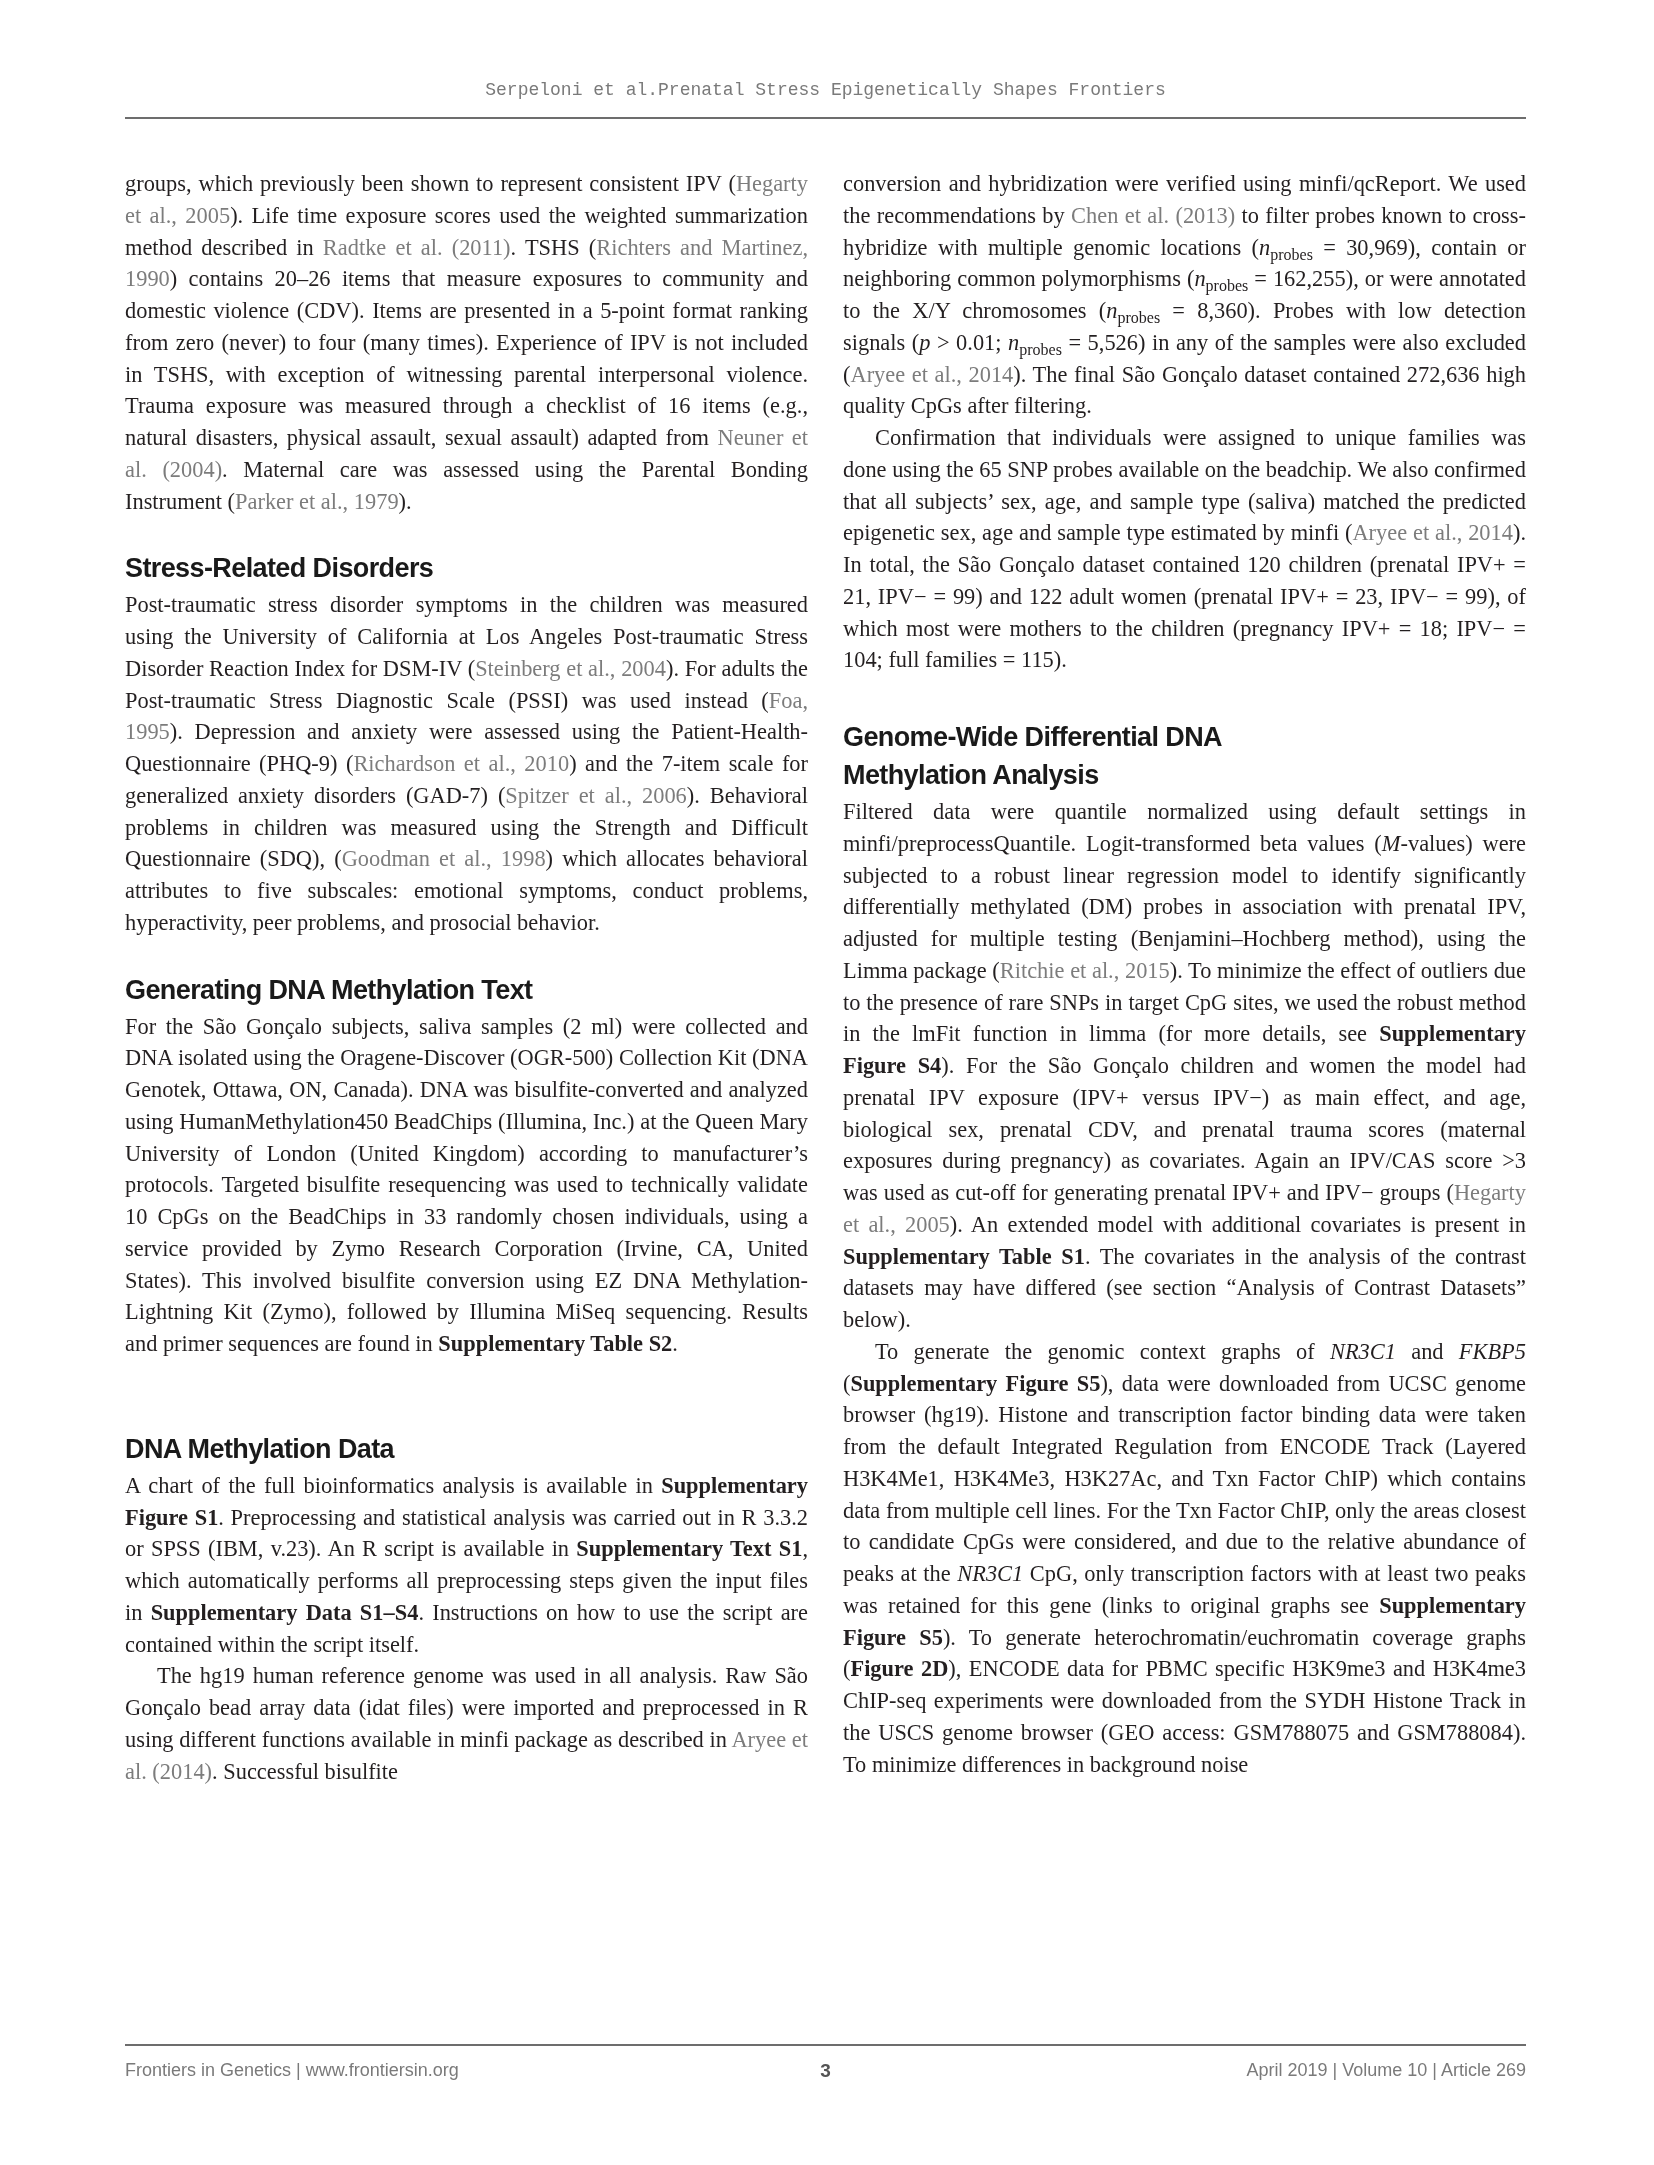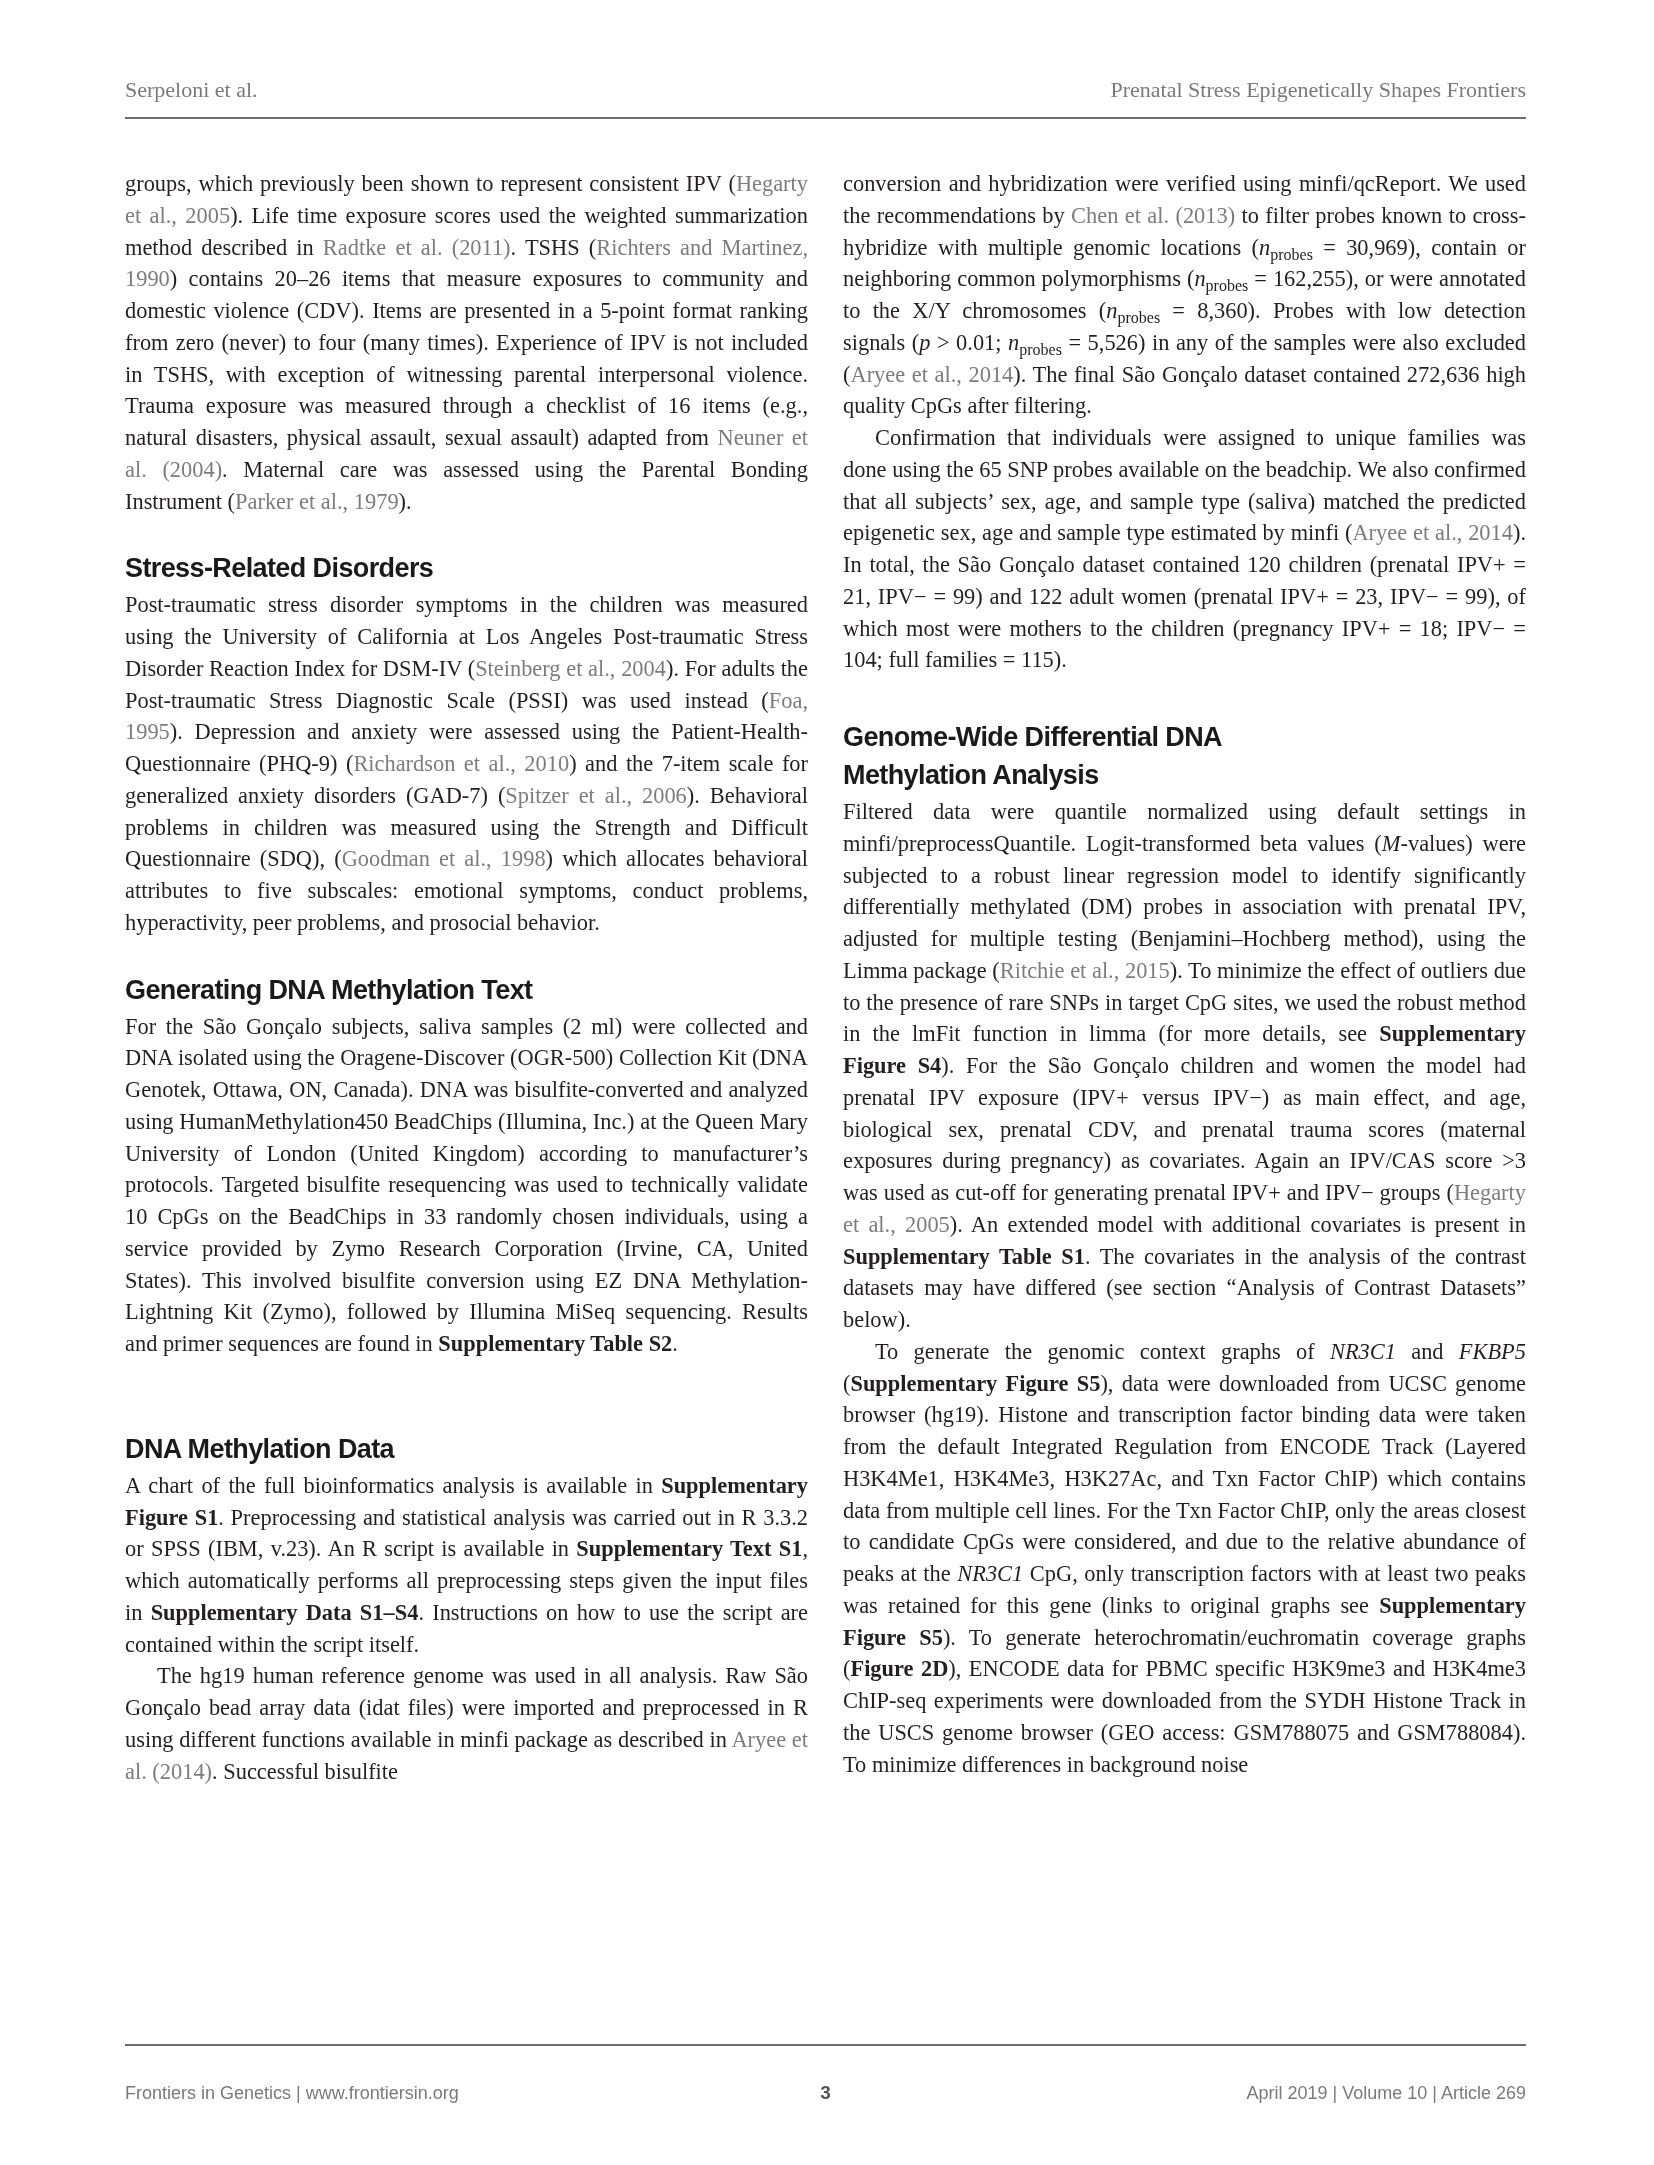--- a/index.html
+++ b/index.html
@@ -1,20 +1,20 @@
 <!DOCTYPE html>
 <html><head>
 <meta charset="utf-8">
 <style>
   html, body { margin: 0; padding: 0; background: #ffffff; }
   body { width: 1654px; height: 2165px; position: relative; overflow: hidden; color: #231f20; }
   .running-head {
     position: absolute; left: 125px; right: 128px; top: 76px; height: 28px;
-    font-family: Liberation Serif, serif; font-size: 22px; color: #7a7a7a;
-    display: flex; justify-content: space-between; align-items: center;
+    font-family: Liberation Mono, monospace; font-size: 18px; color: #7a7a7a;
+    display: flex; justify-content: center; align-items: center;
   }
   .rule { position: absolute; left: 125px; right: 128px; height: 2px; background: #6d6d6d; }
   .rule.top { top: 117px; }
   .rule.bottom { top: 2044px; }
   .columns {
     position: absolute; left: 125px; top: 168px; width: 1401px;
     display: flex; justify-content: space-between; gap: 8px;
   }
   .col { width: 683px; }
   p {
@@ -28,21 +28,21 @@
   }
   .section { margin-top: 32px; }
   .section h2 { margin-bottom: 2px; }
   .cite { color: #7c7c7c; }
   b { font-weight: bold; }
   i { font-style: italic; }
   sub { font-size: 16px; line-height: 0; vertical-align: -5px; }
   .footer {
     position: absolute; left: 125px; right: 128px; top: 2060px; height: 28px;
     font-family: "Liberation Sans", sans-serif; font-size: 18px; color: #7a7a7a;
-    display: flex; justify-content: space-between; align-items: flex-end; margin-top: 16px;
+    display: flex; justify-content: space-between; align-items: flex-start;
   }
   .footer .page-num { font-weight: bold; color: #555; font-size: 19px; position: absolute; left: 50%; transform: translateX(-50%); }
 </style>
 </head>
 <body>
 
 <div class="running-head">
   <span>Serpeloni et al.</span>
   <span>Prenatal Stress Epigenetically Shapes Frontiers</span>
 </div>

